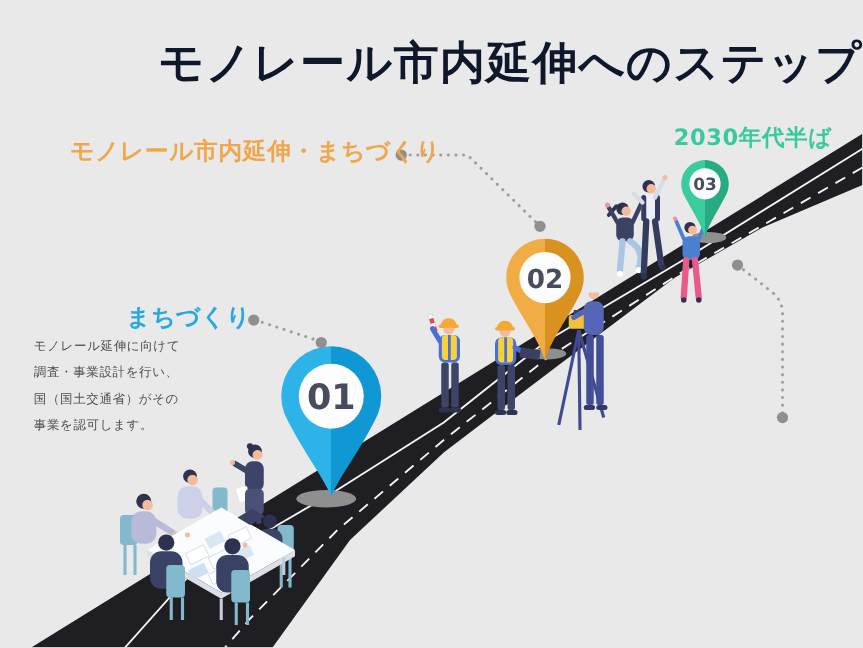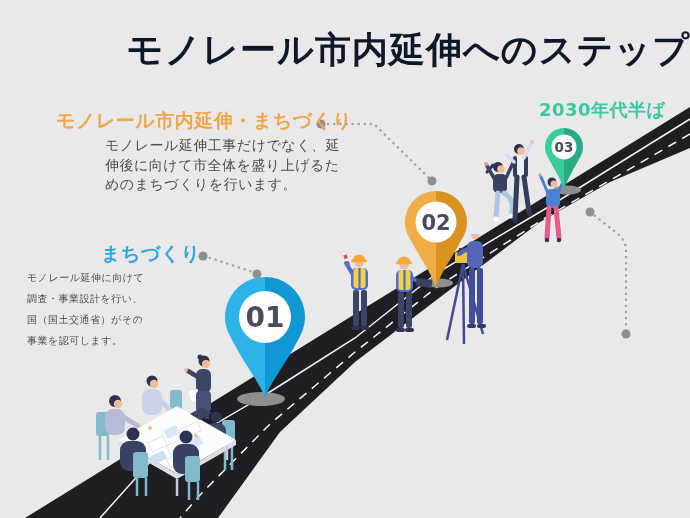--- a/index.html
+++ b/index.html
@@ -243,23 +243,20 @@
     <g>
       <path d="M590,212 L618,234 Q626,241 626,250 L626,331" fill="none" stroke="#9e9e9e" stroke-width="2.4" stroke-dasharray="0.1 6" stroke-linecap="round"></path>
       <circle cx="590" cy="212" r="4.5" fill="#8f8f8f"></circle>
       <circle cx="626" cy="334" r="4.5" fill="#8f8f8f"></circle>
     </g>
   </svg>
 
   <div class="page-title">モノレール市内延伸へのステップ</div>
 
   <div class="ann-heading h-orange">モノレール市内延伸・まちづくり</div>
-  <div class="ann-body b-orange">モノレール延伸工事だけでなく、延
-伸後に向けて市全体を盛り上げるた
-めのまちづくりを行います。</div>
 
   <div class="ann-heading h-blue">まちづくり</div>
   <div class="ann-body b-blue">モノレール延伸に向けて
 調査・事業設計を行い、
 国（国土交通省）がその
 事業を認可します。</div>
 
   <div class="ann-heading h-teal-top">2030年代半ば</div>
 
 </div>

